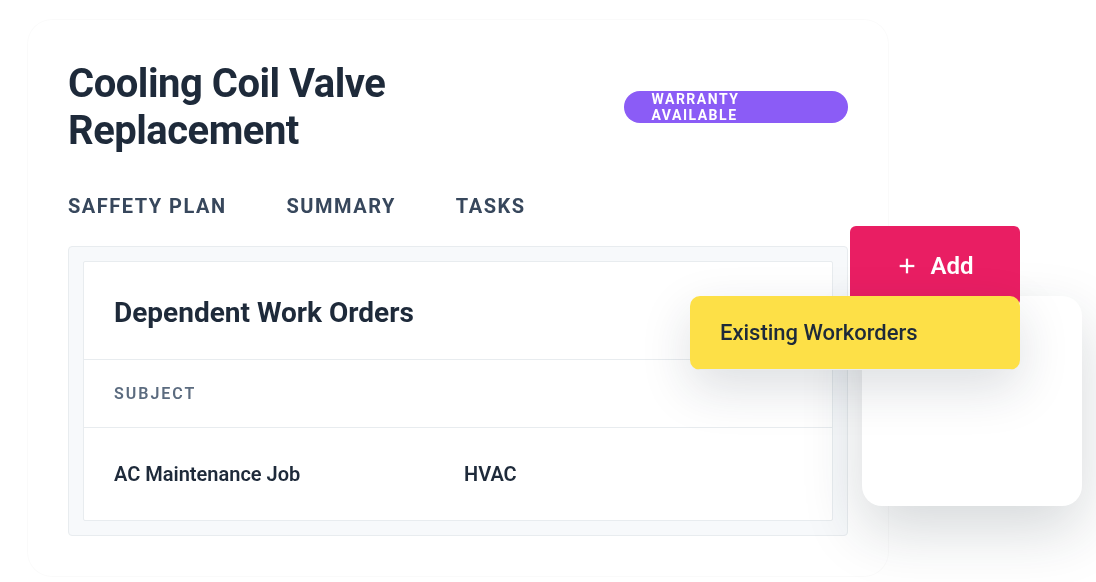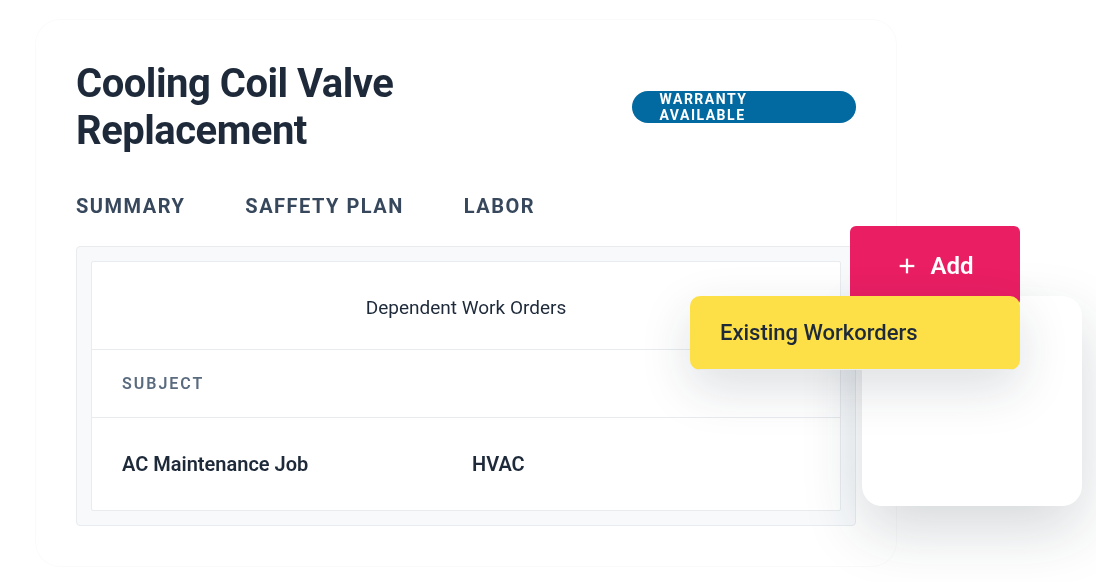--- a/index.html
+++ b/index.html
@@ -10,41 +10,41 @@
     body {
       font-family: -apple-system, BlinkMacSystemFont, 'Segoe UI', Roboto, Helvetica, Arial, sans-serif;
       background: #ffffff;
       width: 1096px;
       height: 582px;
       position: relative;
     }
     .card {
       position: absolute;
       top: 20px;
-      left: 36px;
+      left: 28px;
       width: 860px;
       background: #ffffff;
       border-radius: 24px;
       padding: 40px 0 0 0;
       box-shadow: 0 0 0 1px rgba(0,0,0,0.02);
     }
     .header-row {
       display: flex;
       align-items: center;
       gap: 30px;
       padding: 0 40px;
     }
     .page-title {
       font-size: 40px;
       font-weight: 700;
       color: #1e2a3a;
       letter-spacing: -0.5px;
     }
     .warranty-badge {
-      background: #0369a1;
+      background: #8b5cf6;
       color: #ffffff;
       font-size: 14px;
       font-weight: 700;
       letter-spacing: 1.5px;
       padding: 0 28px;
       border-radius: 999px;
     }
     .tabs {
       display: flex;
       gap: 60px;
@@ -67,24 +67,23 @@
     .panel-inner {
       background: #ffffff;
       border: 1px solid #e8ecef;
       border-radius: 2px;
     }
     .panel-title-row {
       padding: 34px 30px 30px 30px;
       border-bottom: 1px solid #e8ecef;
     }
     .panel-title {
-      font-size: 19px;
-      font-weight: 400;
-      color: #1e2a3a;
-      text-align: center;
+      font-size: 28px;
+      font-weight: 700;
+      color: #1e2a3a;
     }
     .table-header-row {
       display: flex;
       padding: 24px 30px;
       border-bottom: 1px solid #e8ecef;
       flex-direction: column;
     }
     .col-subject {
       width: 350px;
     }
@@ -173,23 +172,23 @@
 </head>
 <body>
 
 <div class="card">
   <div class="header-row">
     <h1 class="page-title">Cooling Coil Valve Replacement</h1>
     <span class="warranty-badge">WARRANTY AVAILABLE</span>
   </div>
 
   <div class="tabs">
+    <div class="tab">SAFFETY PLAN</div>
     <div class="tab">SUMMARY</div>
-    <div class="tab">SAFFETY PLAN</div>
-    <div class="tab">LABOR</div>
+    <div class="tab">TASKS</div>
   </div>
 
   <div class="panel">
     <div class="panel-inner">
       <div class="panel-title-row">
         <h2 class="panel-title">Dependent Work Orders</h2>
       </div>
       <div class="table-header-row">
         <div class="col-subject table-header">SUBJECT</div>
       </div>

